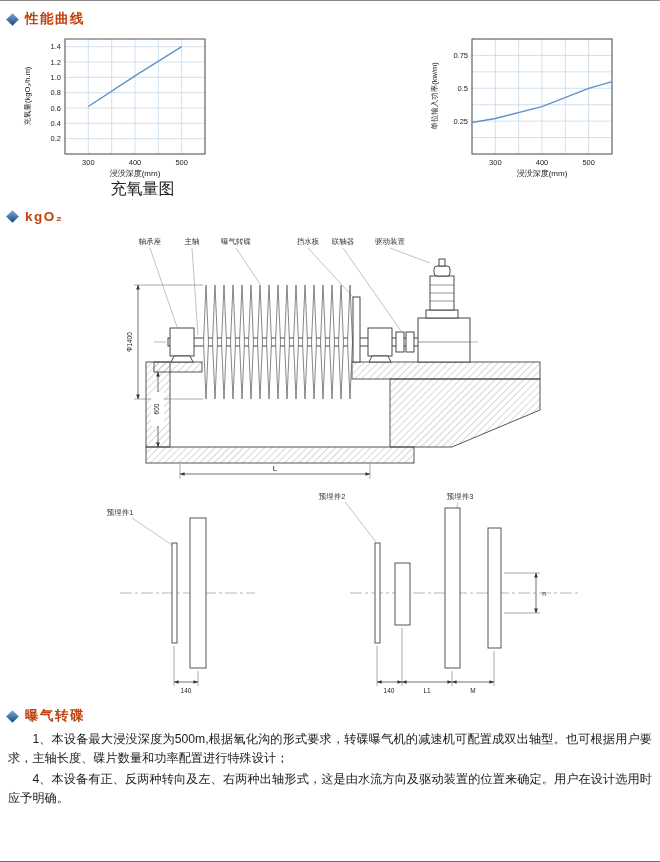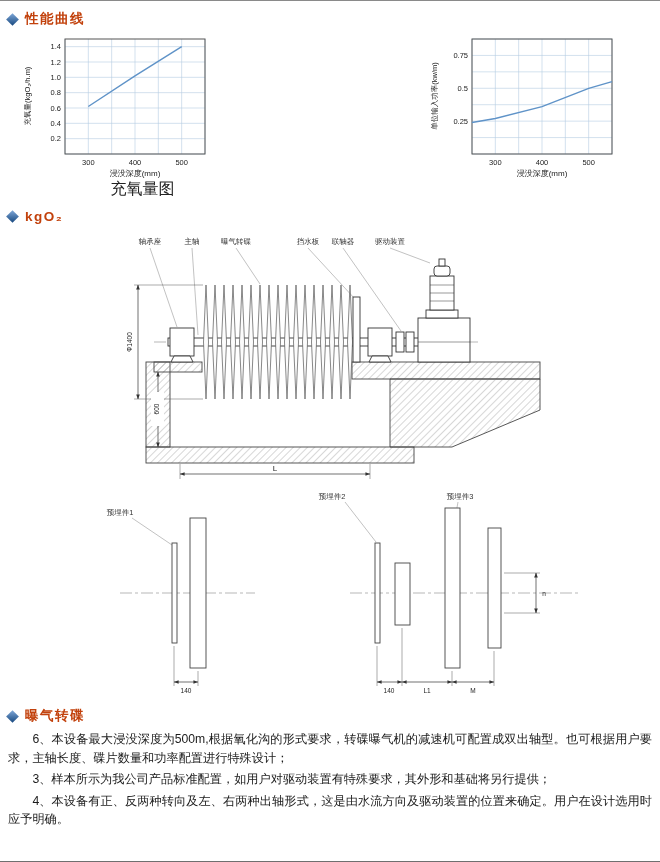--- a/index.html
+++ b/index.html
@@ -258,16 +258,15 @@
   <text class="dim" x="453" y="205" text-anchor="middle">M</text>
   <text class="dim" x="524" y="108" text-anchor="middle">n</text>
 </svg>
 
 <div class="section-header">
   <span class="diamond" style="background: linear-gradient(135deg, rgb(127, 168, 217), rgb(22, 71, 126));"></span>
   <span class="section-title">曝气转碟</span>
 </div>
 
 <div class="ordering">
-  <p>6、本设备最大浸没深度为500m,根据氧化沟的形式要求，转碟曝气机的减速机可配置成双出轴型。也可根据用户要求，主轴长度、碟片数量和功率配置进行特殊设计；</p>
-  <p>3、样本所示为我公司产品标准配置，如用户对驱动装置有特殊要求，其外形和基础将另行提供；</p>
+  <p>1、本设备最大浸没深度为500m,根据氧化沟的形式要求，转碟曝气机的减速机可配置成双出轴型。也可根据用户要求，主轴长度、碟片数量和功率配置进行特殊设计；</p>
   <p>4、本设备有正、反两种转向及左、右两种出轴形式，这是由水流方向及驱动装置的位置来确定。用户在设计选用时应予明确。</p>
 </div>
 
 </body></html>

